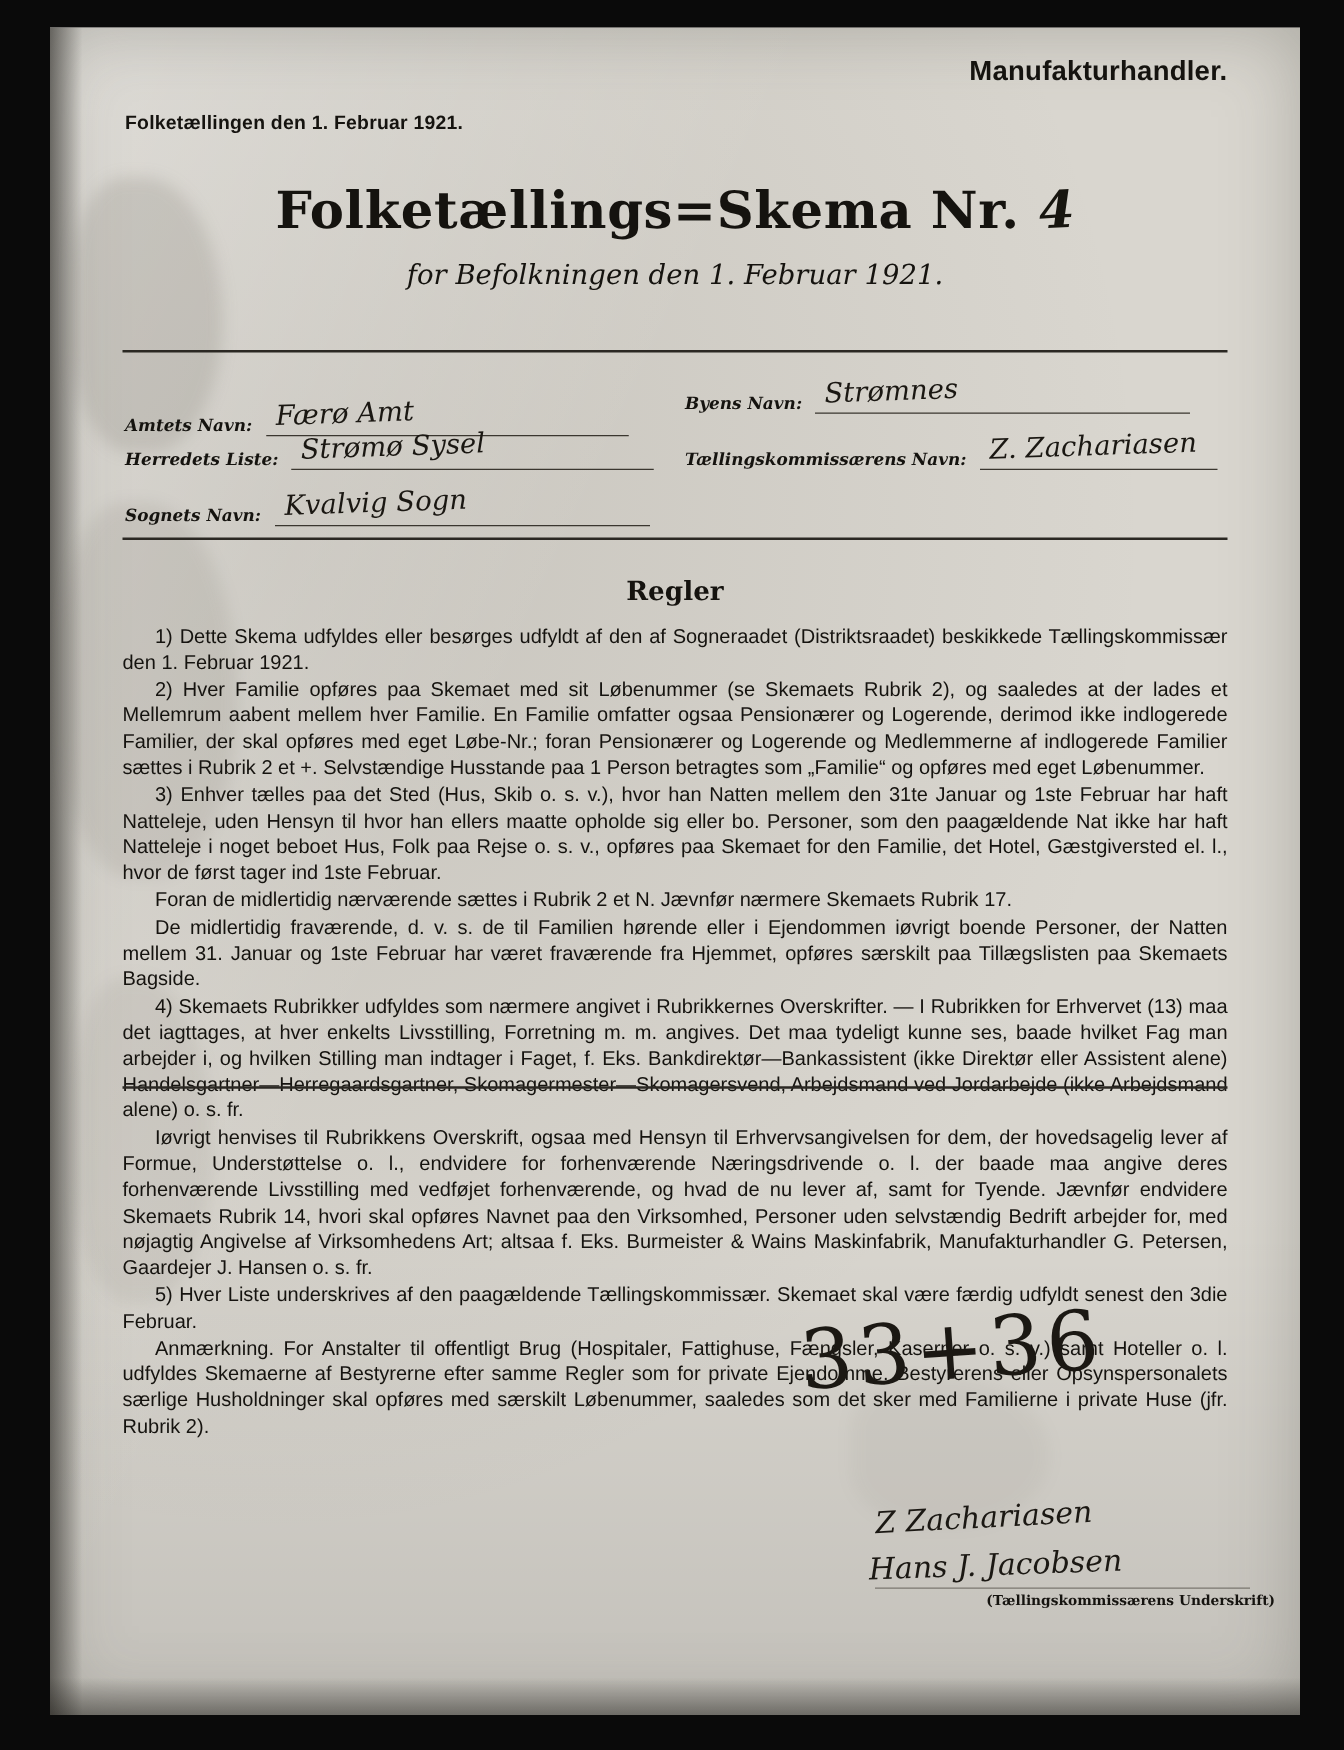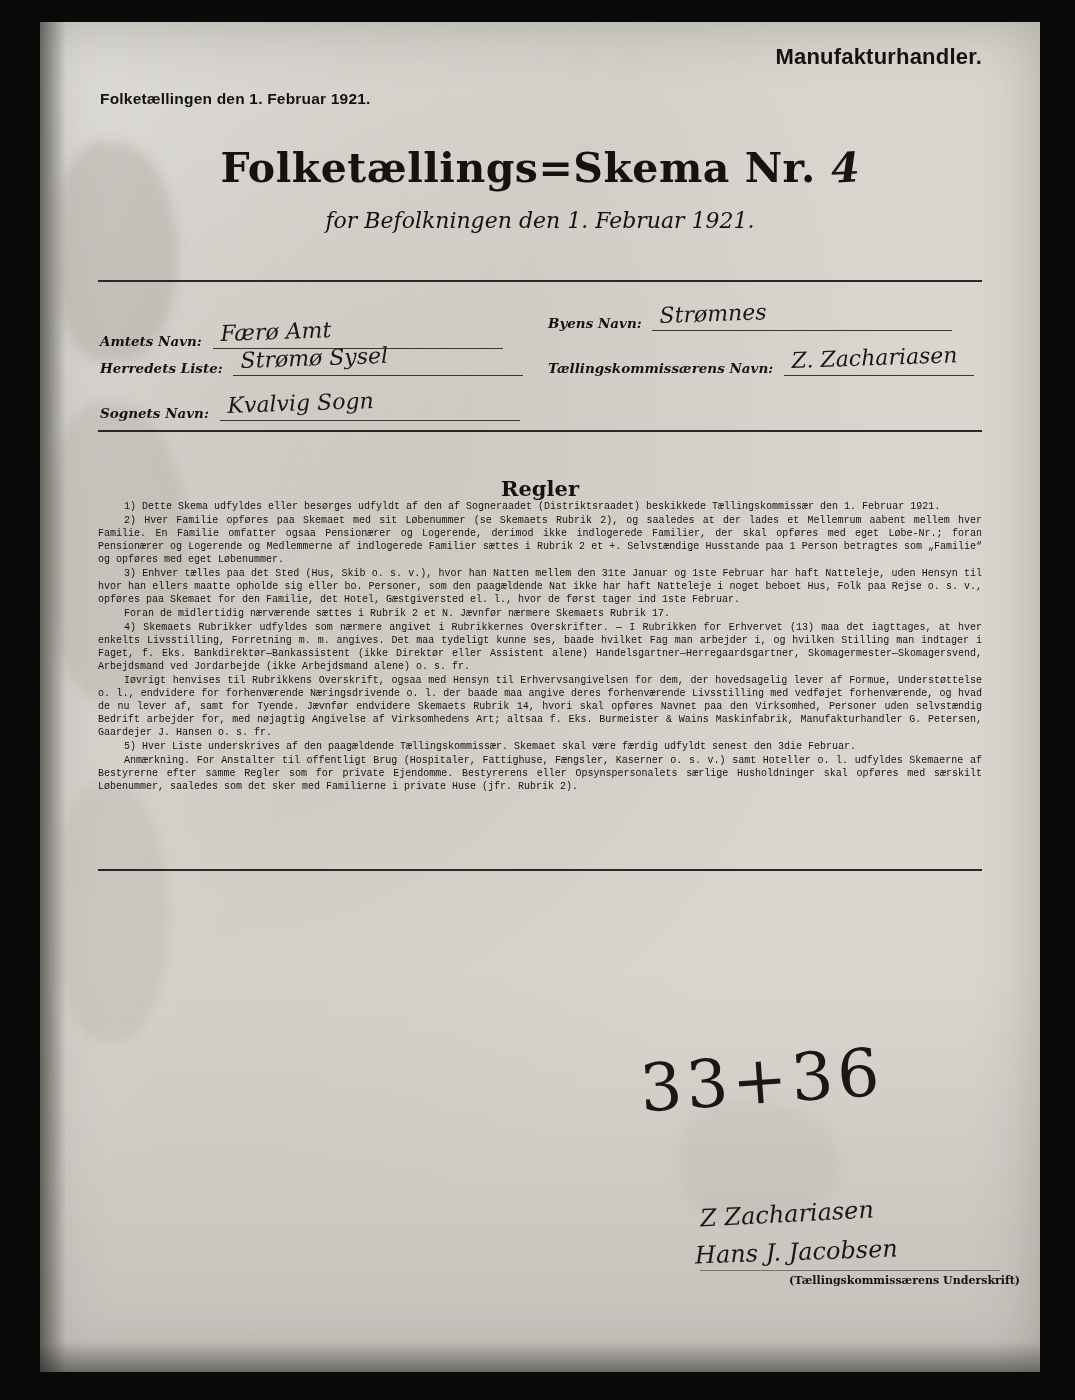--- a/index.html
+++ b/index.html
@@ -147,30 +147,29 @@
   }
 
   .regler {
     position: absolute;
     left: 0; right: 0;
     top: 438px;
     text-align: center;
     font-family: "DejaVu Serif", serif;
     font-size: 21px;
     font-weight: bold;
-    margin-top: 16px;
   }
 
   .rules {
     position: absolute;
     left: 58px;
     right: 58px;
     top: 478px;
-    font-family: Liberation Mono, monospace;
-    font-size: 10px;
+    font-family: Liberation Sans, sans-serif;
+    font-size: 16px;
     line-height: 1.30;
     text-align: justify;
     color: #15130f;
   }
   .rules p {
     margin: 0 0 1px 0;
     text-indent: 26px;
   }
 
   .bignum {
@@ -286,20 +285,21 @@
 
     <div class="rule r2"></div>
 
     <div class="regler">Regler</div>
 
     <div class="rules">
       <p>1) Dette Skema udfyldes eller besørges udfyldt af den af Sogneraadet (Distriktsraadet) beskikkede Tællingskommissær den 1. Februar 1921.</p>
       <p>2) Hver Familie opføres paa Skemaet med sit Løbenummer (se Skemaets Rubrik 2), og saaledes at der lades et Mellemrum aabent mellem hver Familie. En Familie omfatter ogsaa Pensionærer og Logerende, derimod ikke indlogerede Familier, der skal opføres med eget Løbe-Nr.; foran Pensionærer og Logerende og Medlemmerne af indlogerede Familier sættes i Rubrik 2 et +. Selvstændige Husstande paa 1 Person betragtes som „Familie“ og opføres med eget Løbenummer.</p>
       <p>3) Enhver tælles paa det Sted (Hus, Skib o. s. v.), hvor han Natten mellem den 31te Januar og 1ste Februar har haft Natteleje, uden Hensyn til hvor han ellers maatte opholde sig eller bo. Personer, som den paagældende Nat ikke har haft Natteleje i noget beboet Hus, Folk paa Rejse o. s. v., opføres paa Skemaet for den Familie, det Hotel, Gæstgiversted el. l., hvor de først tager ind 1ste Februar.</p>
       <p>Foran de midlertidig nærværende sættes i Rubrik 2 et N. Jævnfør nærmere Skemaets Rubrik 17.</p>
+      <p>De midlertidig fraværende, d. v. s. de til Familien hørende eller i Ejendommen iøvrigt boende Personer, der Natten mellem 31. Januar og 1ste Februar har været fraværende fra Hjemmet, opføres særskilt paa Tillægslisten paa Skemaets Bagside.</p>
       <p>4) Skemaets Rubrikker udfyldes som nærmere angivet i Rubrikkernes Overskrifter. — I Rubrikken for Erhvervet (13) maa det iagttages, at hver enkelts Livsstilling, Forretning m. m. angives. Det maa tydeligt kunne ses, baade hvilket Fag man arbejder i, og hvilken Stilling man indtager i Faget, f. Eks. Bankdirektør—Bankassistent (ikke Direktør eller Assistent alene) Handelsgartner—Herregaardsgartner, Skomagermester—Skomagersvend, Arbejdsmand ved Jordarbejde (ikke Arbejdsmand alene) o. s. fr.</p>
       <p>Iøvrigt henvises til Rubrikkens Overskrift, ogsaa med Hensyn til Erhvervsangivelsen for dem, der hovedsagelig lever af Formue, Understøttelse o. l., endvidere for forhenværende Næringsdrivende o. l. der baade maa angive deres forhenværende Livsstilling med vedføjet forhenværende, og hvad de nu lever af, samt for Tyende. Jævnfør endvidere Skemaets Rubrik 14, hvori skal opføres Navnet paa den Virksomhed, Personer uden selvstændig Bedrift arbejder for, med nøjagtig Angivelse af Virksomhedens Art; altsaa f. Eks. Burmeister &amp; Wains Maskinfabrik, Manufakturhandler G. Petersen, Gaardejer J. Hansen o. s. fr.</p>
       <p>5) Hver Liste underskrives af den paagældende Tællingskommissær. Skemaet skal være færdig udfyldt senest den 3die Februar.</p>
       <p>Anmærkning. For Anstalter til offentligt Brug (Hospitaler, Fattighuse, Fængsler, Kaserner o. s. v.) samt Hoteller o. l. udfyldes Skemaerne af Bestyrerne efter samme Regler som for private Ejendomme. Bestyrerens eller Opsynspersonalets særlige Husholdninger skal opføres med særskilt Løbenummer, saaledes som det sker med Familierne i private Huse (jfr. Rubrik 2).</p>
     </div>
 
     <div class="rule r3"></div>
 
     <div class="bignum">33+36</div>
 

